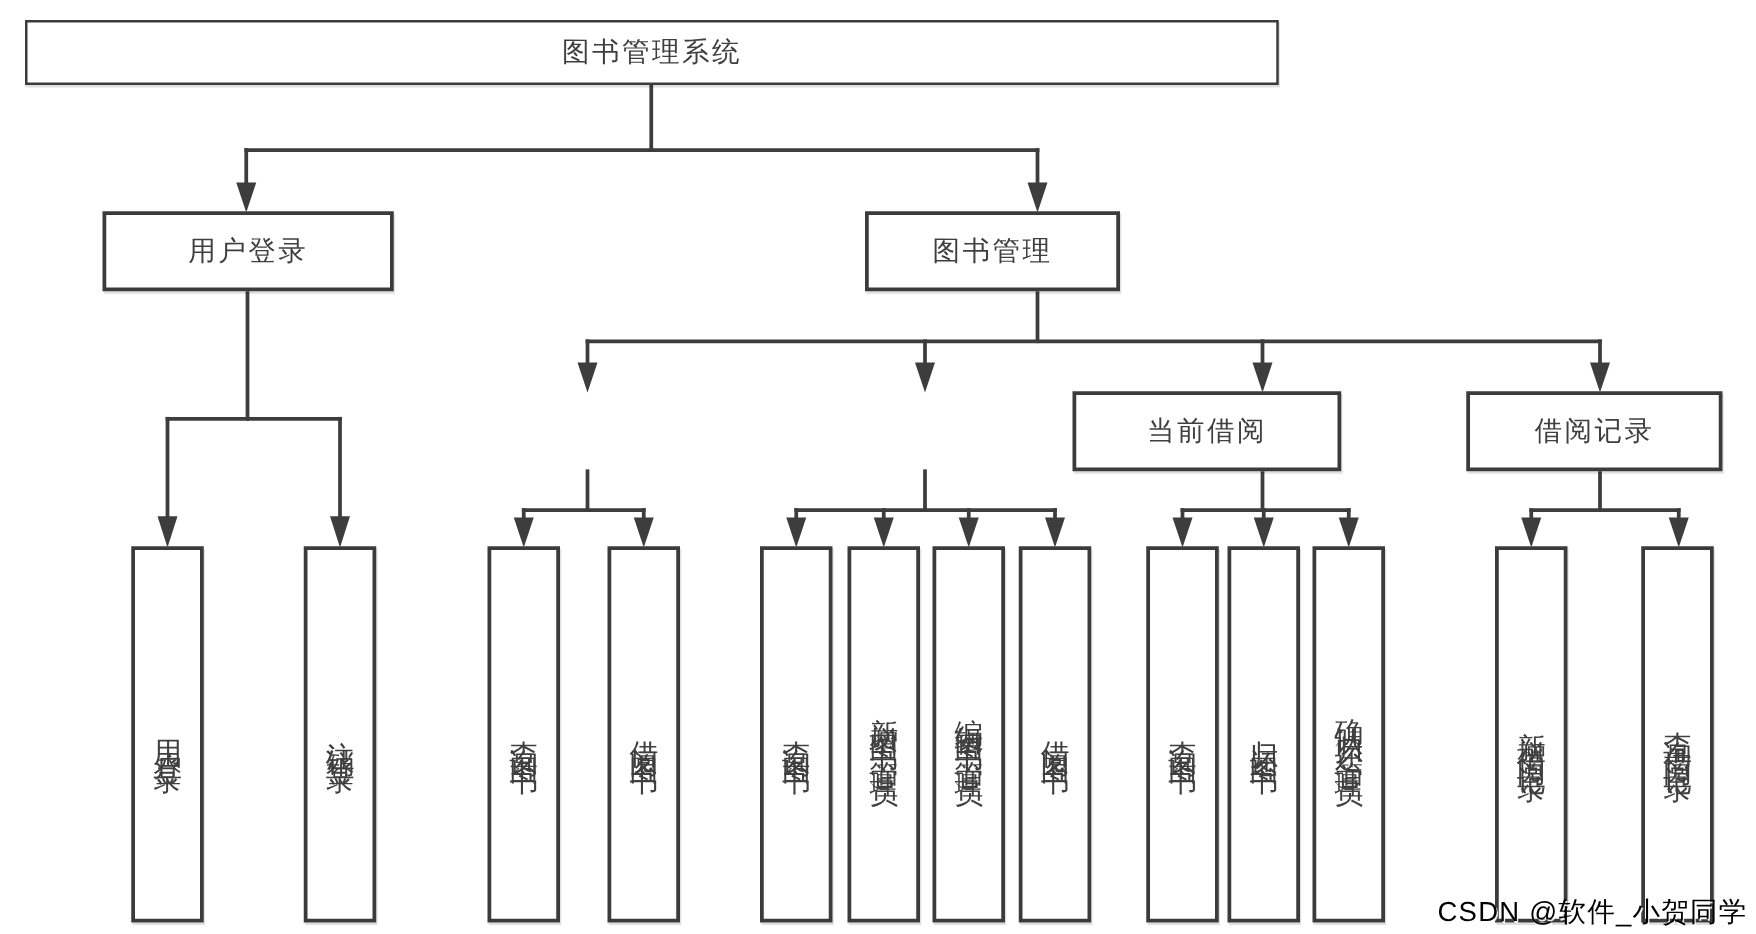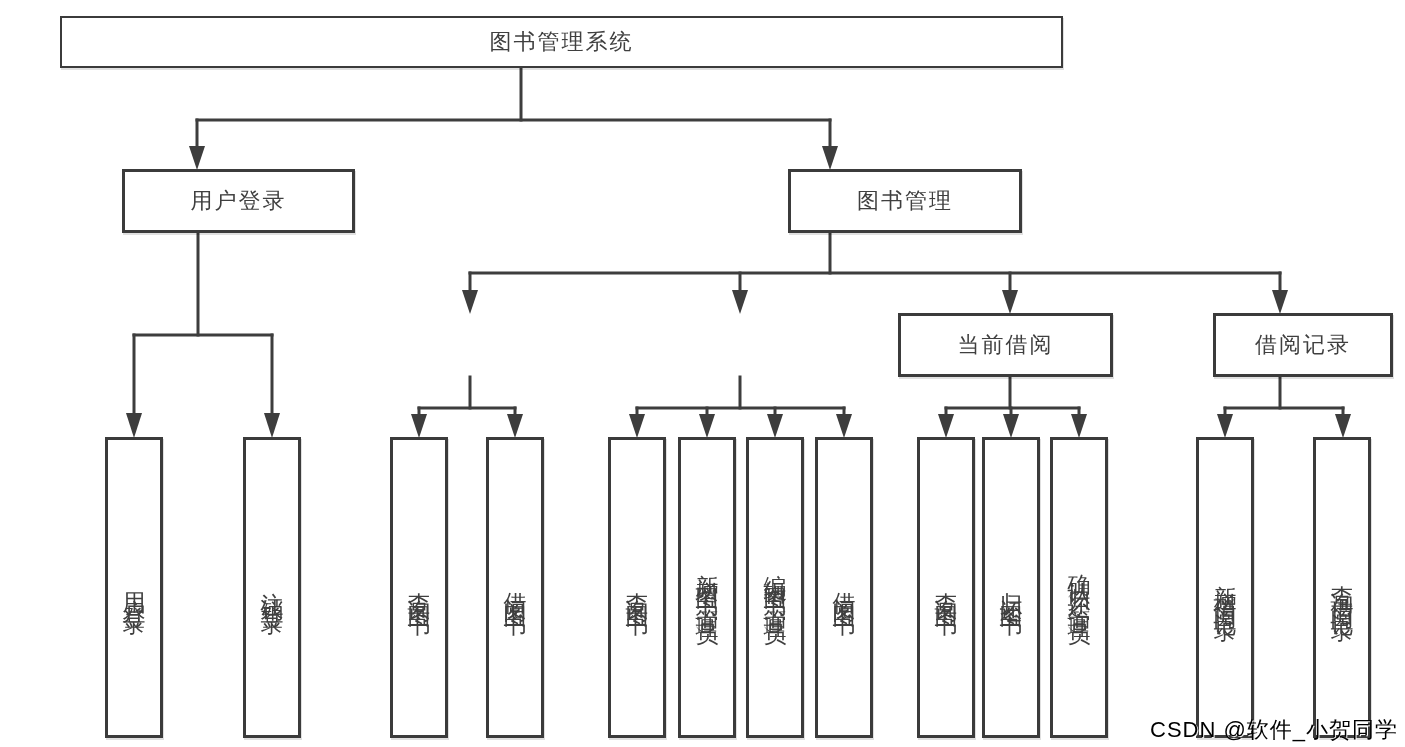--- a/index.html
+++ b/index.html
@@ -23,21 +23,20 @@
     box-sizing: border-box;
     background: #ffffff;
     border: 3px solid #3b3b3b;
     display: flex;
     align-items: center;
     justify-content: center;
     font-size: 22px;
     letter-spacing: 2px;
     box-shadow: 1px 2px 0 rgba(0,0,0,0.12);
     white-space: nowrap;
-    margin-left: 40px;
   }
   .node.root { border-width: 2px; }
   .vnode {
     position: absolute;
     box-sizing: border-box;
     background: #ffffff;
     border: 3px solid #3b3b3b;
     top: 437px;
     width: 58px;
     height: 301px;
@@ -137,24 +136,24 @@
       <polygon points="1071,414 1087,414 1079,438"></polygon>
 
       <polygon points="1217,414 1233,414 1225,438"></polygon>
       <polygon points="1335,414 1351,414 1343,438"></polygon>
     </g>
   </svg>
 
   <div class="node root" style="left:20px;top:16px;width:1003px;height:52px">图书管理系统</div>
 
   <div class="node" style="left:82px;top:169px;width:233px;height:64px">用户登录</div>
-  <div class="node" style="left:748px;top:169px;width:234px;height:64px">图书管理</div>
+  <div class="node" style="left:692px;top:169px;width:204px;height:64px">图书管理</div>
 
   <div class="node" style="left:858px;top:313px;width:215px;height:64px">当前借阅</div>
-  <div class="node" style="left:1173px;top:313px;width:180px;height:64px">借阅记录</div>
+  <div class="node" style="left:1173px;top:313px;width:205px;height:64px">借阅记录</div>
 
   <div class="vnode" style="left:105px">用户登录</div>
   <div class="vnode" style="left:243px">注销登录</div>
 
   <div class="vnode" style="left:390px">查询图书</div>
   <div class="vnode" style="left:486px">借阅图书</div>
 
   <div class="vnode" style="left:608px">查询图书</div>
   <div class="vnode" style="left:678px">新增图书（管理员）</div>
   <div class="vnode" style="left:746px">编辑图书（管理员）</div>

